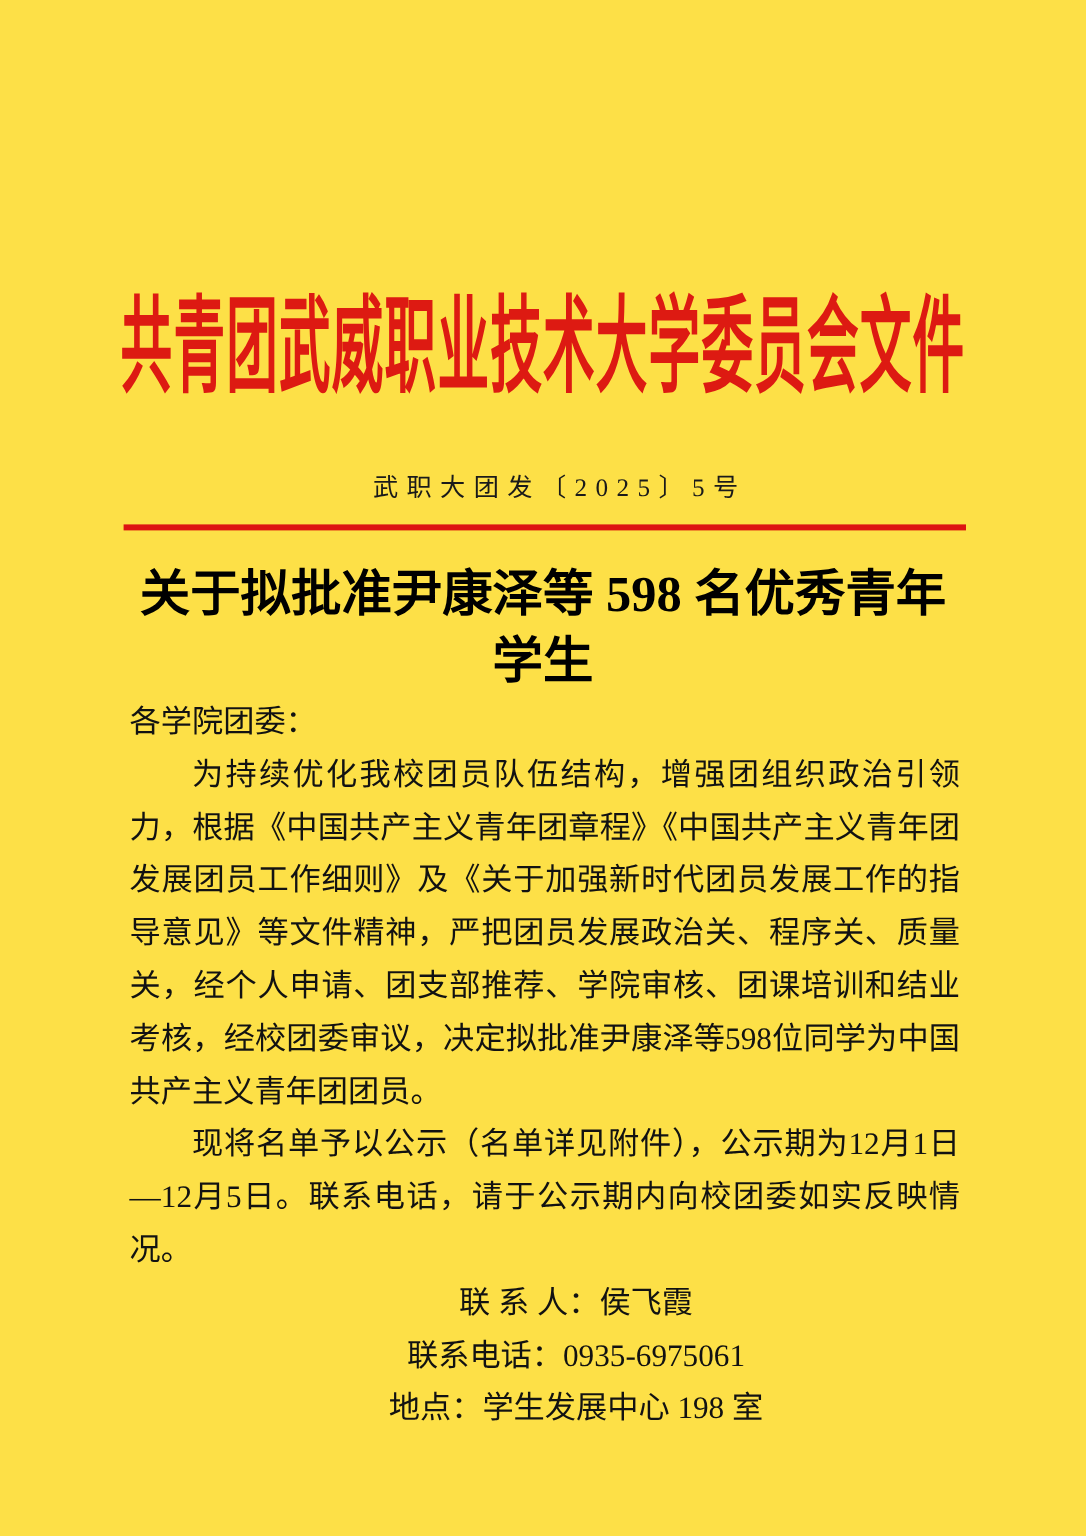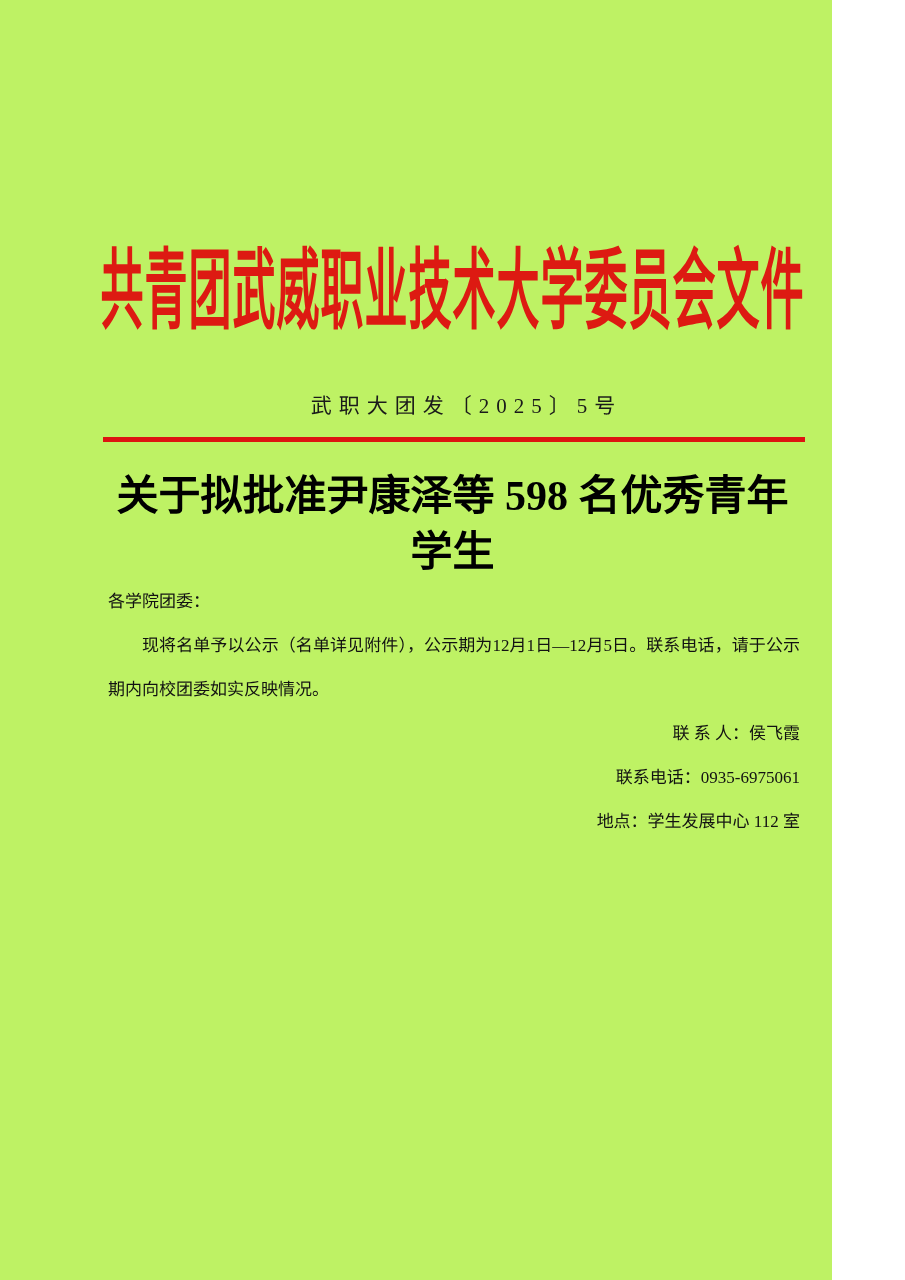--- a/index.html
+++ b/index.html
@@ -2,23 +2,23 @@
 <html lang="zh-CN"><head>
 <meta charset="utf-8">
 <style>
   html, body {
     margin: 0;
     padding: 0;
     background: #ffffff;
   }
   .page {
     position: relative;
-    width: 832px;
+    width: 905px;
     height: 1280px;
-    background: #bef264;
+    background: #fde047;
     overflow: hidden;
     font-family: "Liberation Serif", "DejaVu Serif", serif;
     color: #111111;
   }
   
   .org-title {
     position: absolute;
     top: 247px;
     left: 0;
     width: 905px;
@@ -67,56 +67,57 @@
     font-weight: 700;
     line-height: 56px;
     color: #000000;
   }
   
   .doc-body {
     position: absolute;
     top: 580px;
     left: 108px;
     width: 692px;
-    font-size: 17px;
+    font-size: 26px;
     line-height: 44px;
     text-align: justify;
     color: #121212;
   }
   .doc-body p {
     margin: 0;
   }
   .salutation {
     text-align: left;
   }
   .para {
     text-indent: 2em;
   }
   .contact-line {
     text-indent: 2em;
-    text-align: right;
+    text-align: center;
     white-space: nowrap;
   }
 </style>
 </head>
 <body>
 
 <div class="page">
 
   <div class="org-title">共青团武威职业技术大学委员会文件</div>
 
   <div class="doc-number">武职大团发〔2025〕5号</div>
 
   <div class="red-divider"></div>
 
   <h1 class="doc-title">
     <span>关于拟批准尹康泽等 598 名优秀青年学生</span><br>
   </h1>
 
   <div class="doc-body">
     <p class="salutation">各学院团委：</p>
+    <p class="para">为持续优化我校团员队伍结构，增强团组织政治引领力，根据《中国共产主义青年团章程》《中国共产主义青年团发展团员工作细则》及《关于加强新时代团员发展工作的指导意见》等文件精神，严把团员发展政治关、程序关、质量关，经个人申请、团支部推荐、学院审核、团课培训和结业考核，经校团委审议，决定拟批准尹康泽等598位同学为中国共产主义青年团团员。</p>
     <p class="para">现将名单予以公示（名单详见附件），公示期为12月1日—12月5日。联系电话，请于公示期内向校团委如实反映情况。</p>
     <p class="contact-line">联 系 人：侯飞霞</p>
     <p class="contact-line">联系电话：0935-6975061</p>
-    <p class="contact-line">地点：学生发展中心 112 室</p>
+    <p class="contact-line">地点：学生发展中心 198 室</p>
   </div>
 
 </div>
 
 </body></html>

